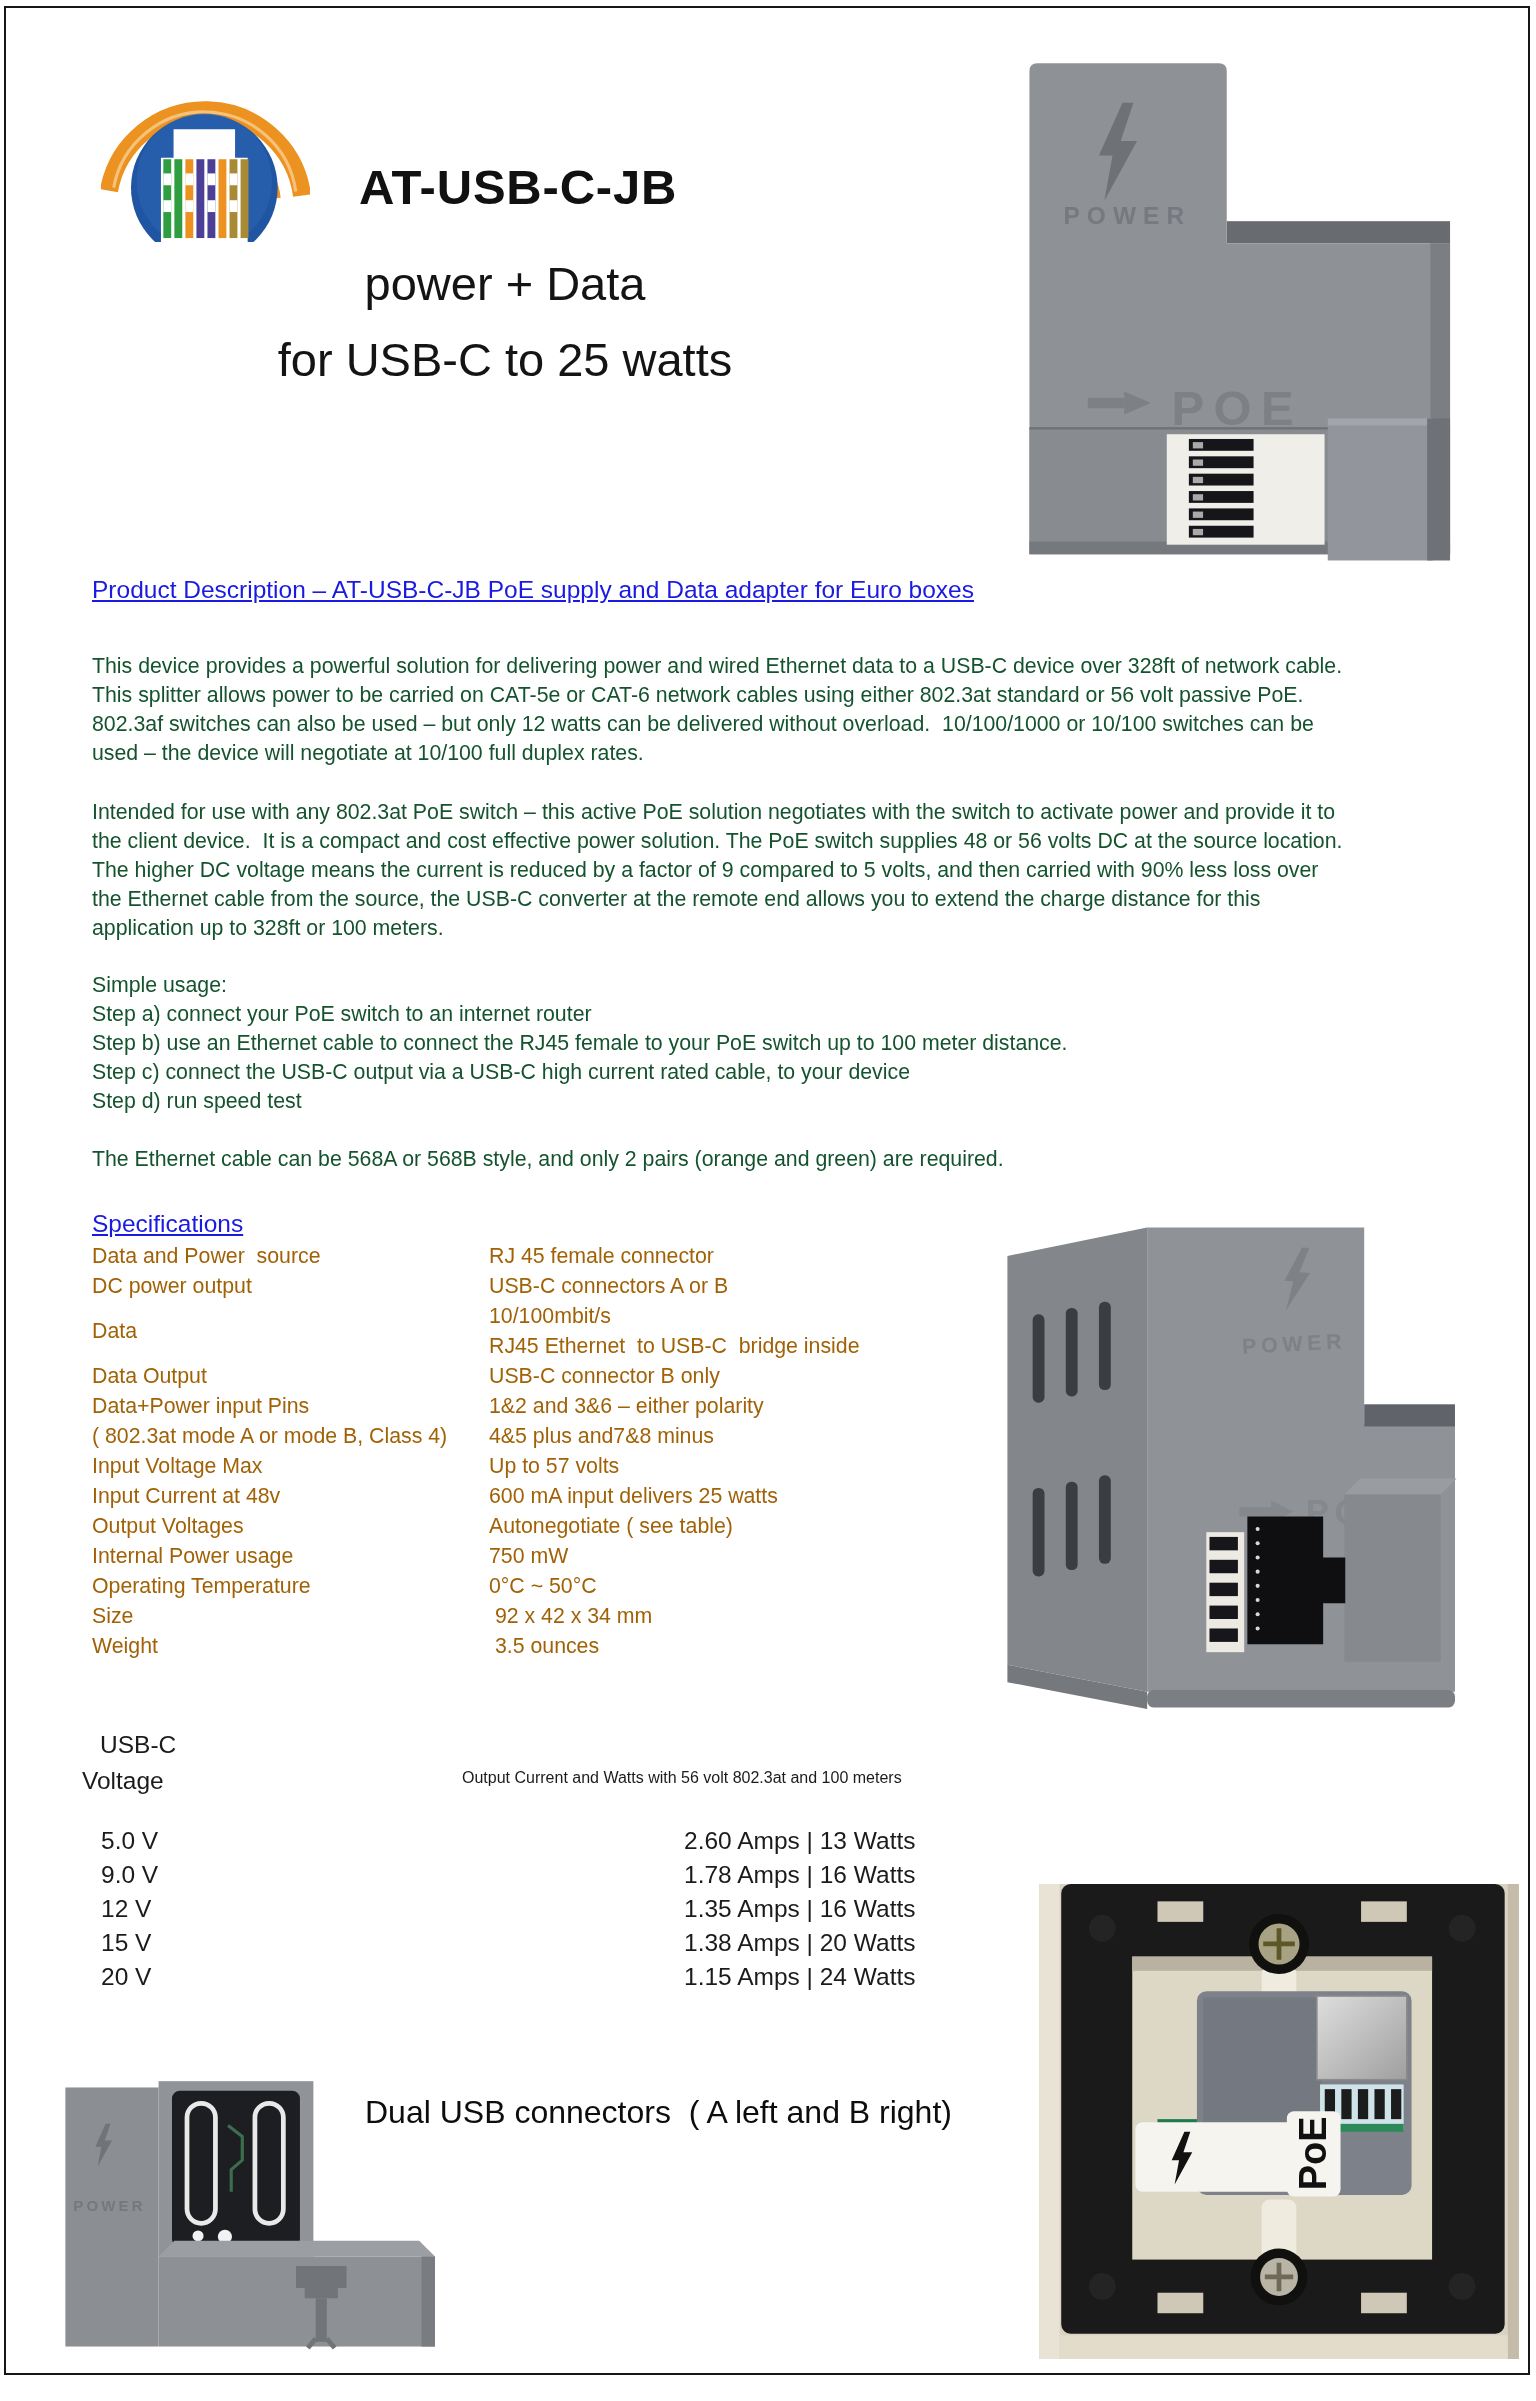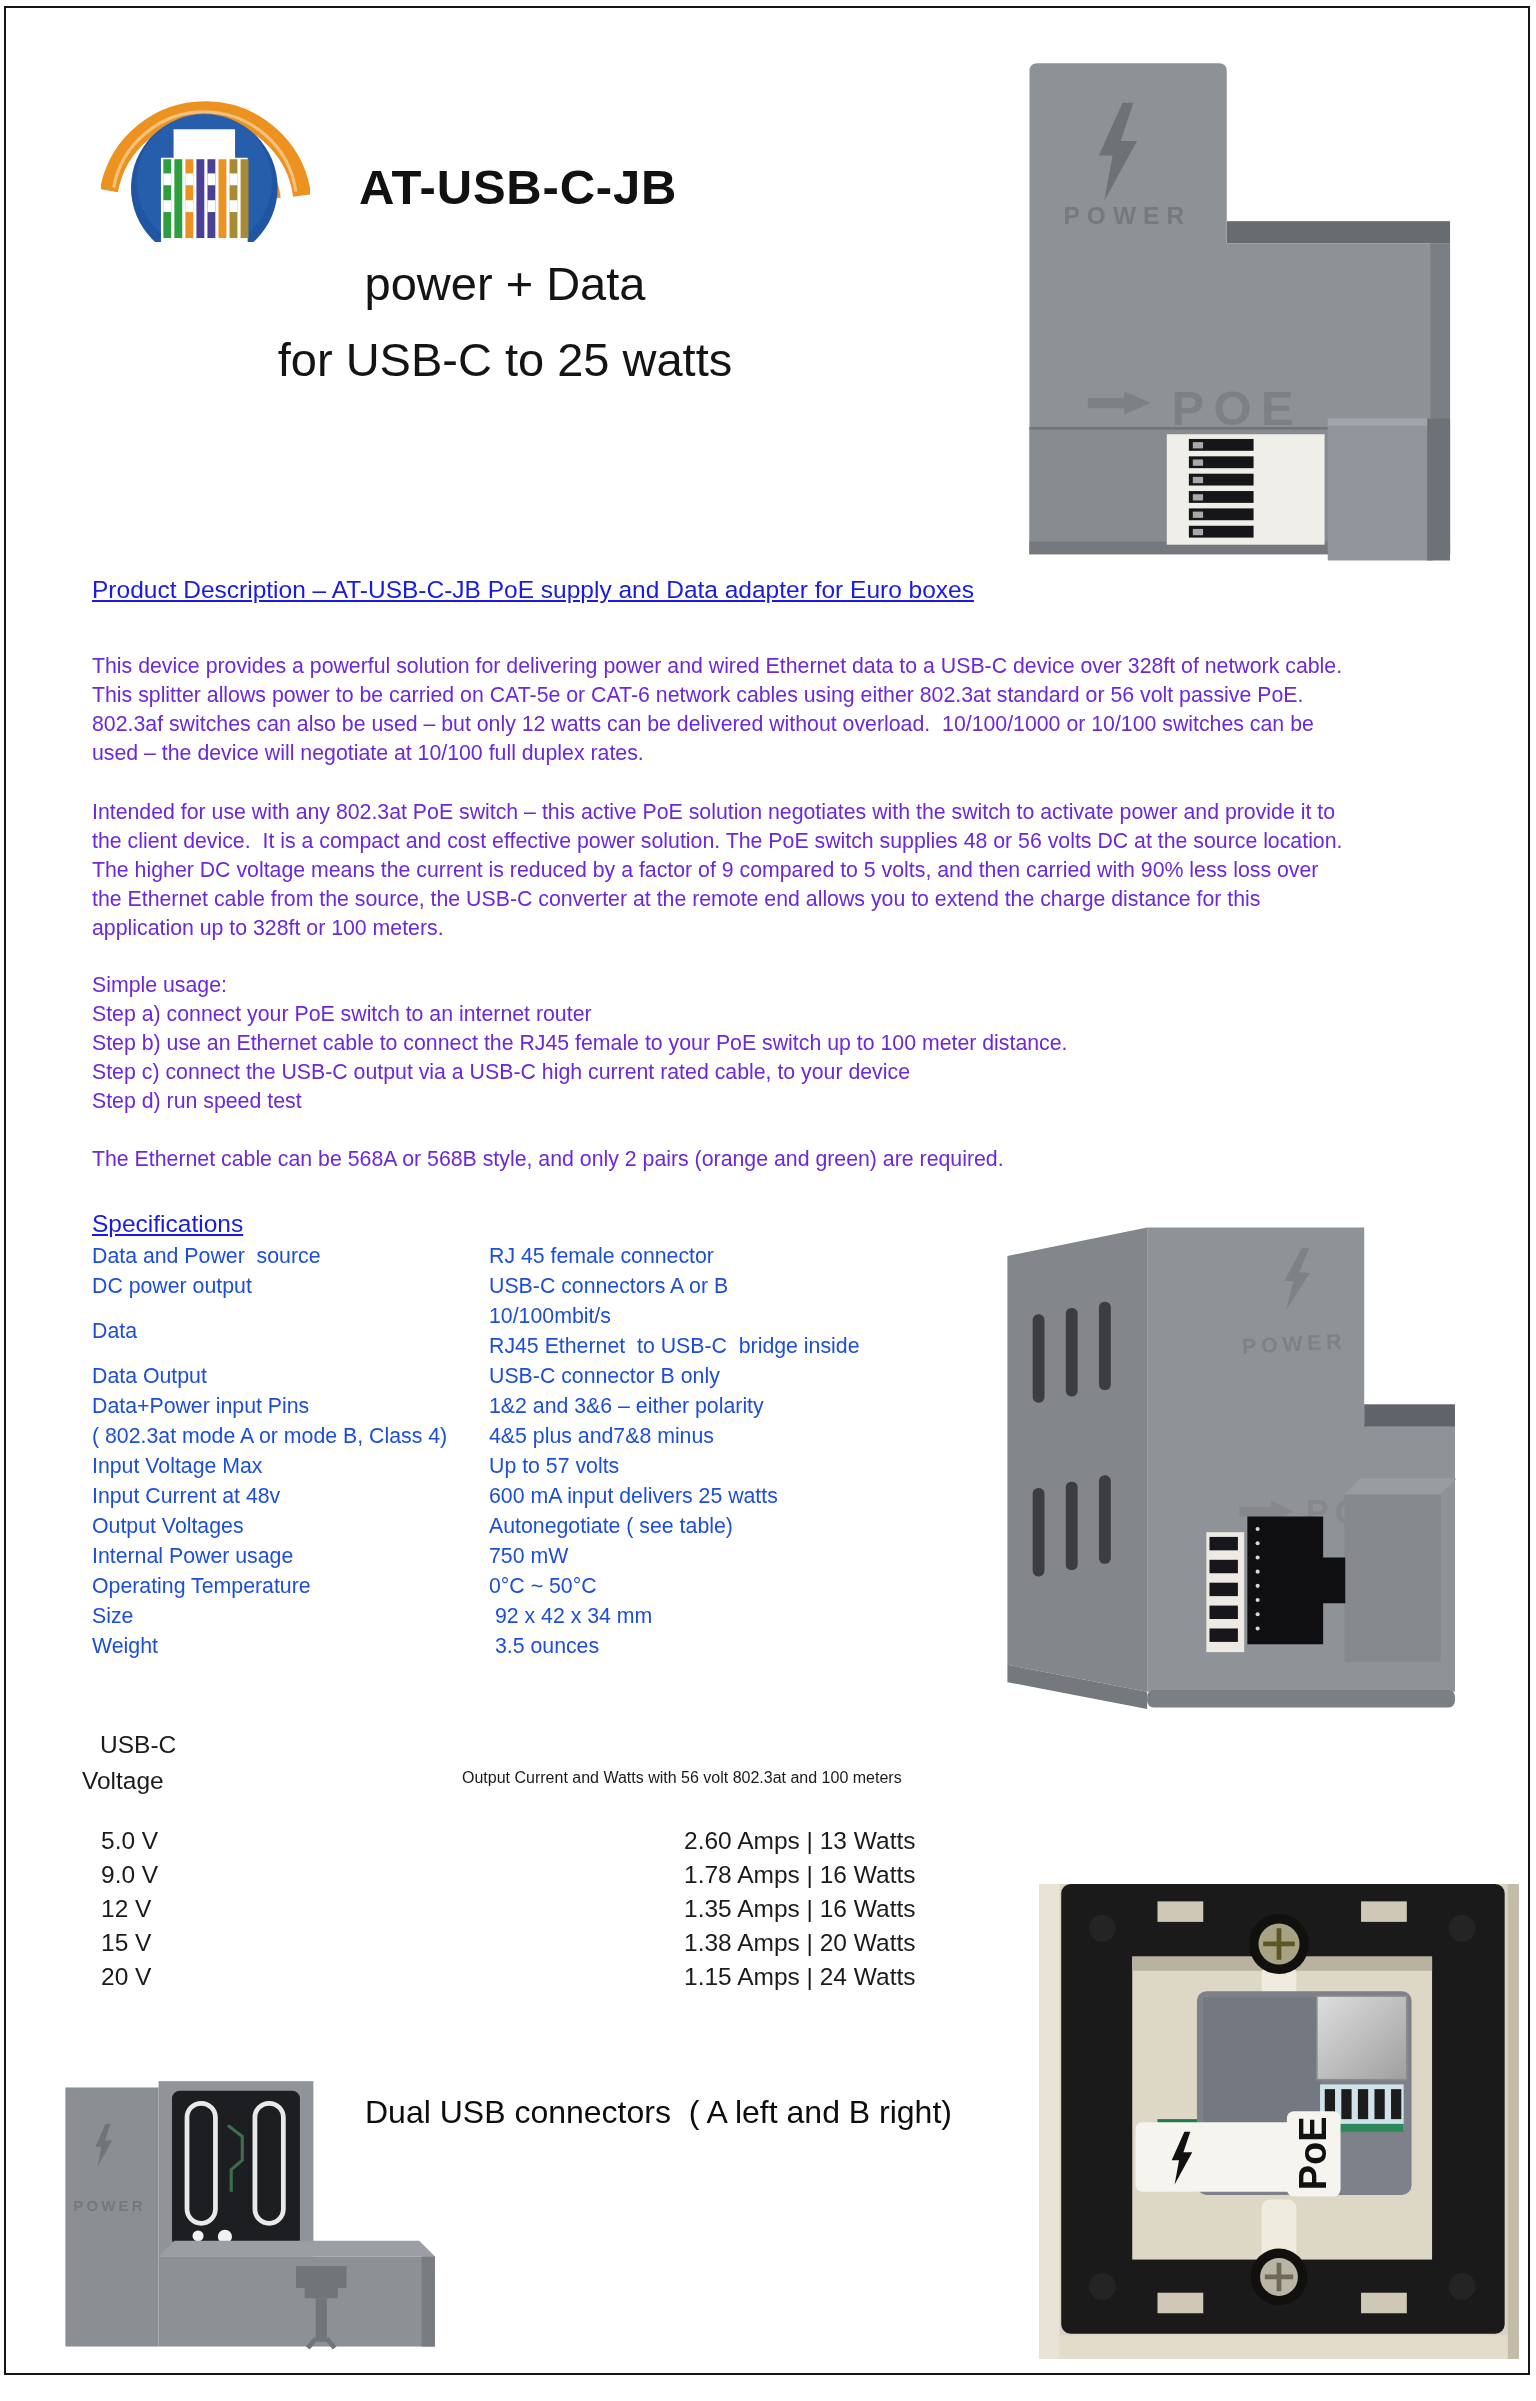--- a/index.html
+++ b/index.html
@@ -22,25 +22,25 @@
     position:absolute; left:118px; top:246px; width:774px;
     text-align:center; font-size:47px; font-weight:500; line-height:76px; color:#141414;
   }
   .blue-heading {
     position:absolute; left:92px;
     color:#1a1ae0; text-decoration:underline; font-size:24.5px; font-weight:500;
     white-space:pre;
   }
   .body-text {
     position:absolute; left:92px;
-    font-size:21.3px; line-height:29px; white-space:pre; color:#6d28d9;
+    font-size:21.3px; line-height:29px; white-space:pre; color:#14532d;
   }
   .spec-table {
     position:absolute; left:92px; top:1241px;
-    font-size:21.3px; line-height:30px; color:#1d4ed8;
+    font-size:21.3px; line-height:30px; color:#a16207;
   }
   .spec-row { display:flex; align-items:center; }
   .spec-label { width:397px; white-space:pre; flex:none; }
   .spec-value { white-space:pre; }
   .vt-h1 { position:absolute; left:100px; top:1731px; font-size:24.5px; }
   .vt-h2 { position:absolute; left:82px; top:1767px; font-size:24.5px; }
   .vt-col-header { position:absolute; left:462px; top:1769px; font-size:16px; }
   .vt-rows { position:absolute; left:0; top:1824px; width:1027px; }
   .vt-row { position:relative; height:34px; font-size:24.5px; }
   .vt-volt { position:absolute; left:101px; top:0; line-height:34px; }

